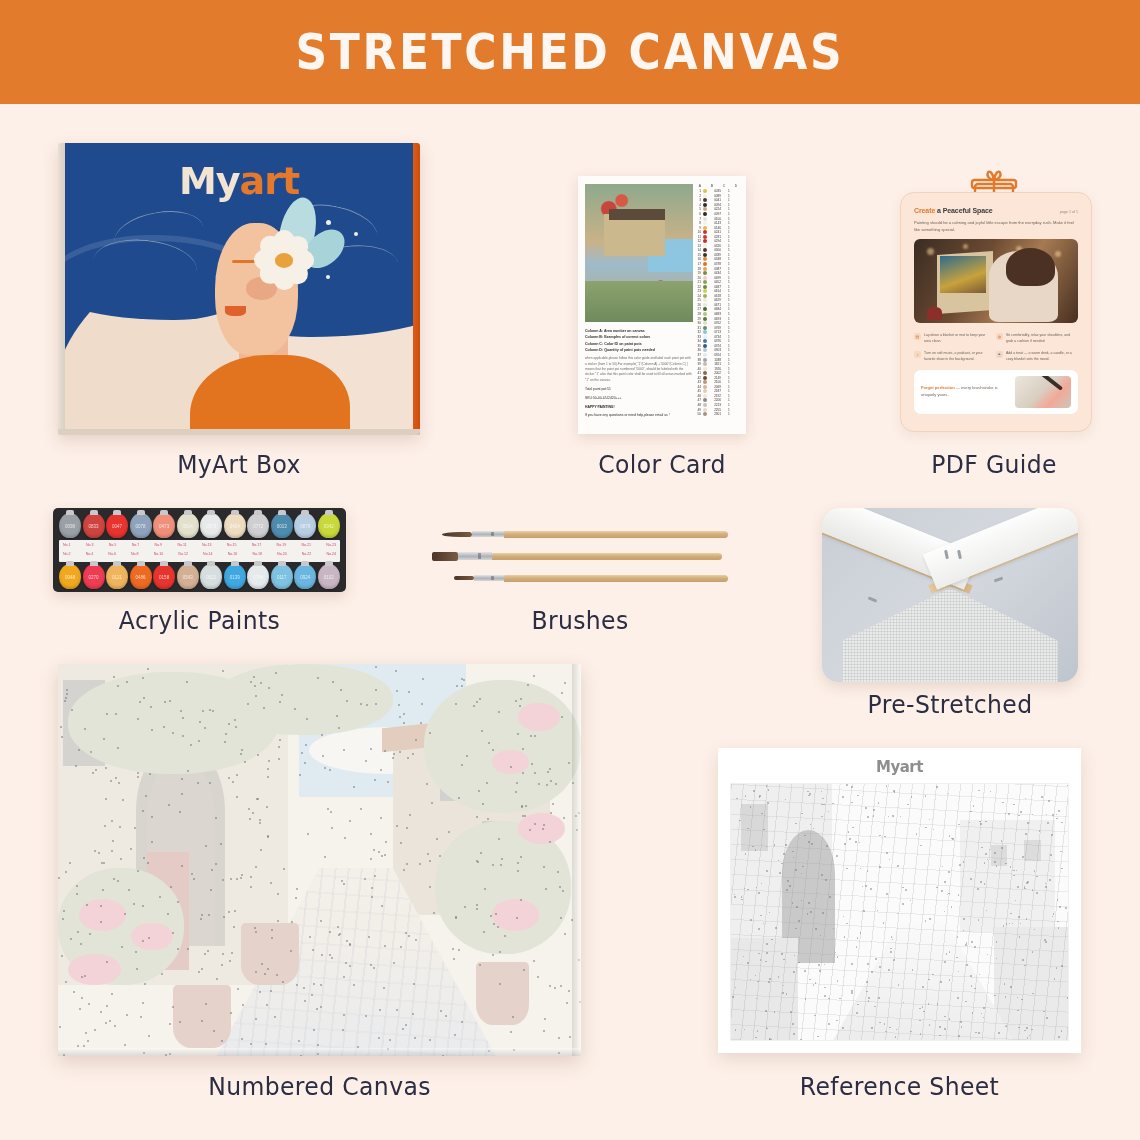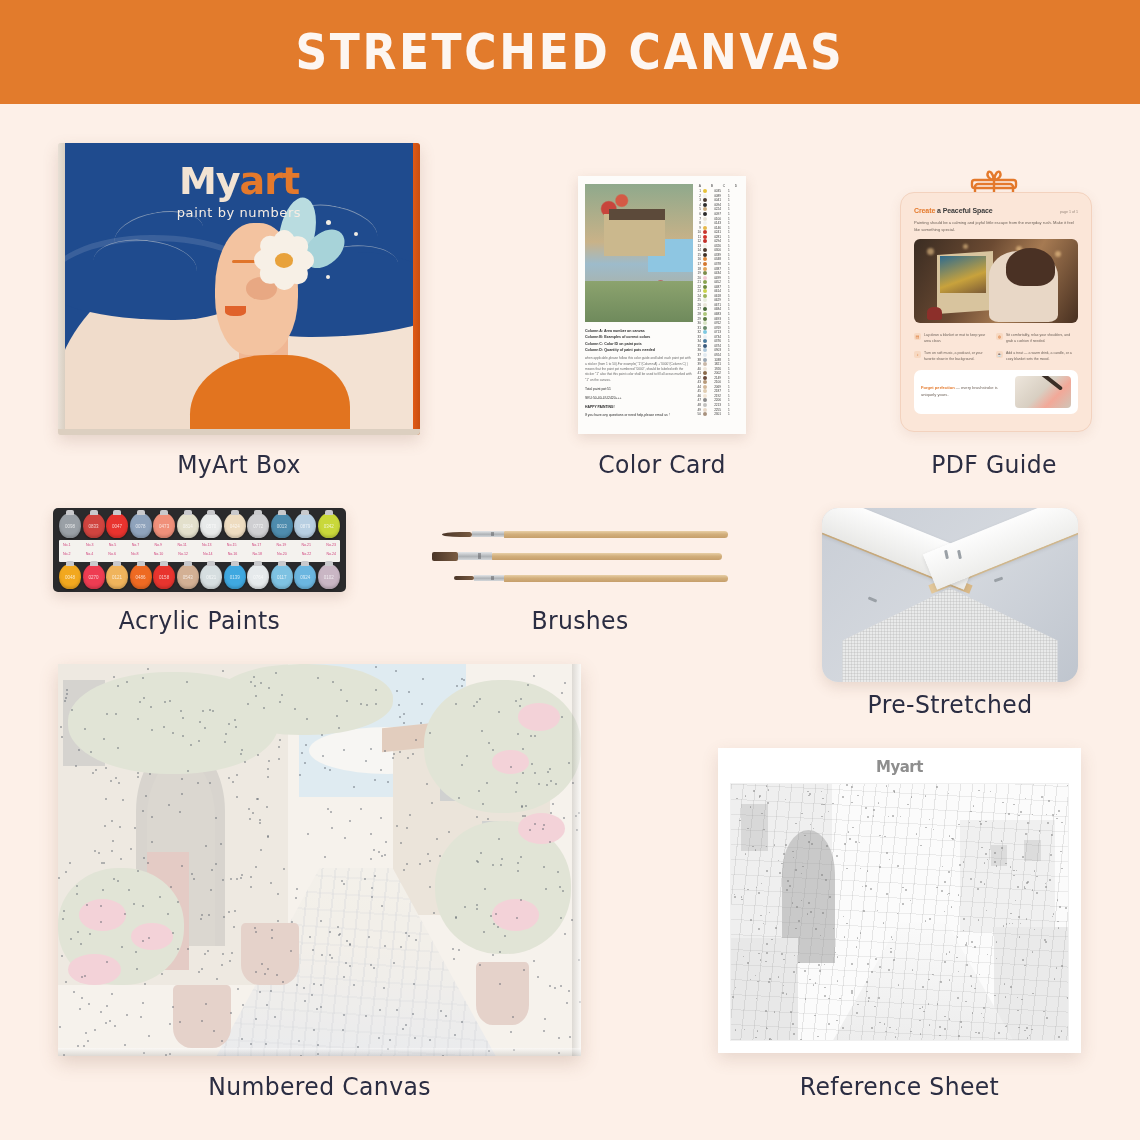--- a/index.html
+++ b/index.html
@@ -331,21 +331,20 @@
     </div>
 
     <div class="dot" style="left:75%;top:27%;width:5px;height:5px;"></div>
     <div class="dot" style="left:83%;top:31%;width:4px;height:4px;"></div>
     <div class="dot" style="left:75%;top:46%;width:4px;height:4px;"></div>
 
     <div class="logo">
       <div class="logo-main">
         <span class="logo-my">My</span><span class="logo-art">art</span>
       </div>
-      <div class="logo-sub">paint by numbers</div>
     </div>
   </div>
   <div class="box-edge-l"></div>
   <div class="box-edge-r"></div>
   <div class="box-bottom"></div>
 </div>
 <div class="caption" style="left:58px; top:450px; width:362px;">MyArt Box</div>
 
 <div class="card-wrap">
   <div class="card-img">

